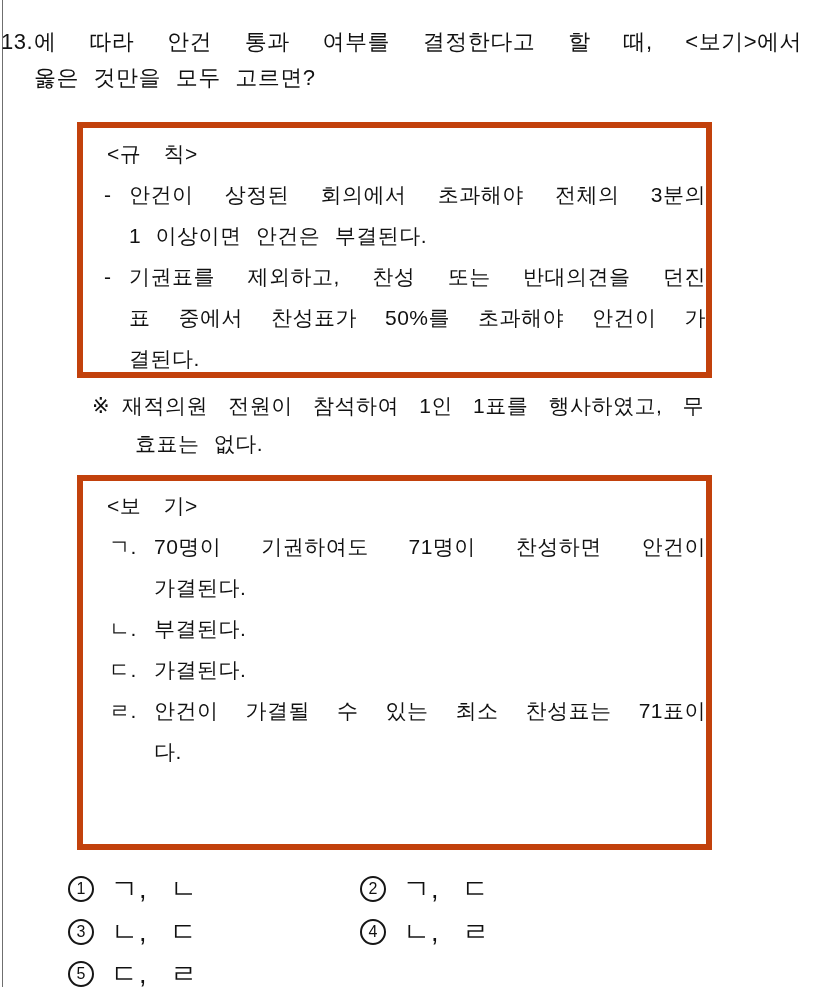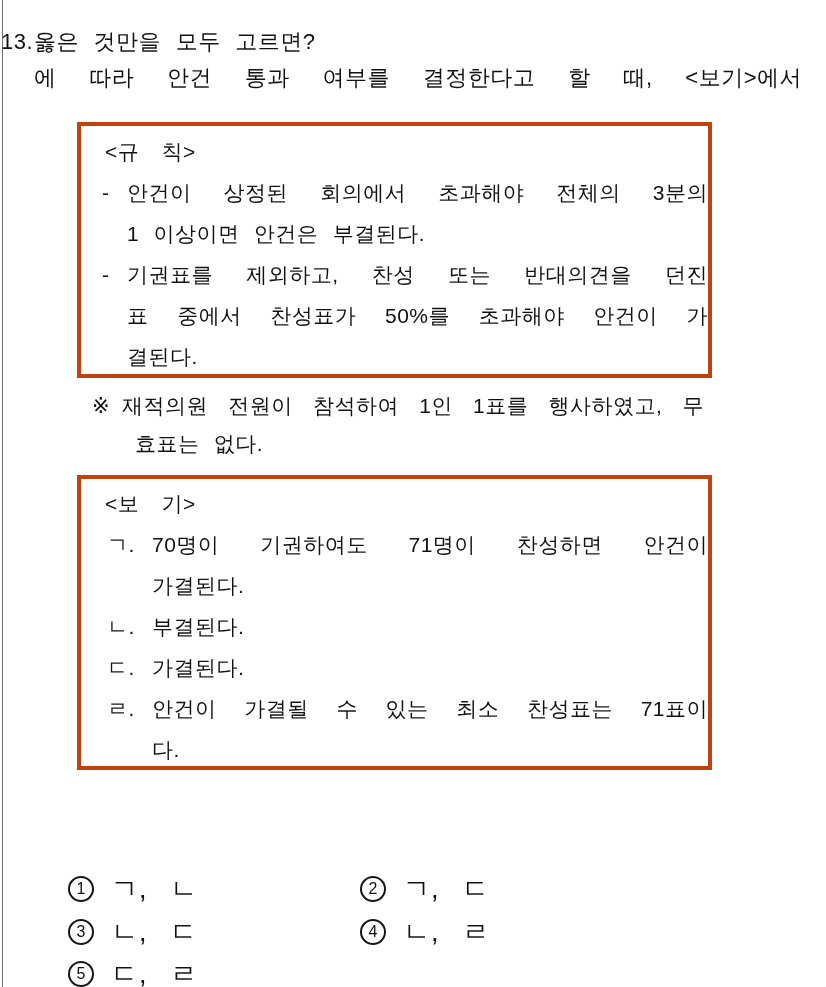--- a/index.html
+++ b/index.html
@@ -11,23 +11,23 @@
   .vrule { position:absolute; left:2px; top:0; width:1px; height:987px; background:#6f6f6f; }
 
   
   .question { position:absolute; left:1px; top:16px; width:801px; font-size:22px; line-height:36px; letter-spacing:0.5px;margin-top:8px; }
   .qnum { position:absolute; left:0; top:0; }
   .qlines { margin-left:33px; width:768px; }
   .line { word-spacing:8px; }
   .just { text-align:justify; text-align-last:justify; }
 
   
-  .box { position:absolute; left:77px; width:635px; border:4px solid #c2410c; box-sizing:border-box; font-size:21px; letter-spacing:0.5px; }
+  .box { position:absolute; left:77px; width:635px; border:6px solid #c2410c; box-sizing:border-box; font-size:21px; letter-spacing:0.5px; }
   .rule-box { top:122px; height:256px; padding-top:5px; line-height:41px; }
-  .bogi-box { top:475px; height:295px; padding-top:4px; line-height:41px; }
+  .bogi-box { top:475px; height:375px; padding-top:4px; line-height:41px; }
   .box-title { margin-left:24px; white-space:pre; word-spacing:16px; }
   .item { position:relative; }
   .r-item { margin-left:21px; padding-left:25px; }
   .b-item { margin-left:26px; padding-left:45px; }
   .item > .marker { position:absolute; left:0; top:0; }
   .r-item .line, .b-item .line { word-spacing:8px; }
   .r-item .just, .b-item .just { text-align:justify; text-align-last:justify; }
 
   
   .note { position:relative; position:absolute; left:92px; top:384px; width:612px; padding-top:3px; font-size:21px; line-height:38px; letter-spacing:0.5px; }
@@ -50,22 +50,22 @@
   .pair { font-size:27px; word-spacing:14px; letter-spacing:1px; white-space:pre; }
 </style>
 </head>
 <body>
 
 <div class="vrule"></div>
 
 <div class="question">
   <span class="qnum">13.</span>
   <div class="qlines">
+    <div class="line just">에 따라 안건 통과 여부를 결정한다고 할 때, &lt;보기&gt;에서</div>
     <div class="line">옳은 것만을 모두 고르면?</div>
-    <div class="line just">에 따라 안건 통과 여부를 결정한다고 할 때, &lt;보기&gt;에서</div>
   </div>
 </div>
 
 <div class="box rule-box">
   <div class="box-title">&lt;규 칙&gt;</div>
   <div class="item r-item">
     <span class="marker">-</span>
     <div class="line just">안건이 상정된 회의에서 초과해야 전체의 3분의</div>
     <div class="line">1 이상이면 안건은 부결된다.</div>
   </div>

